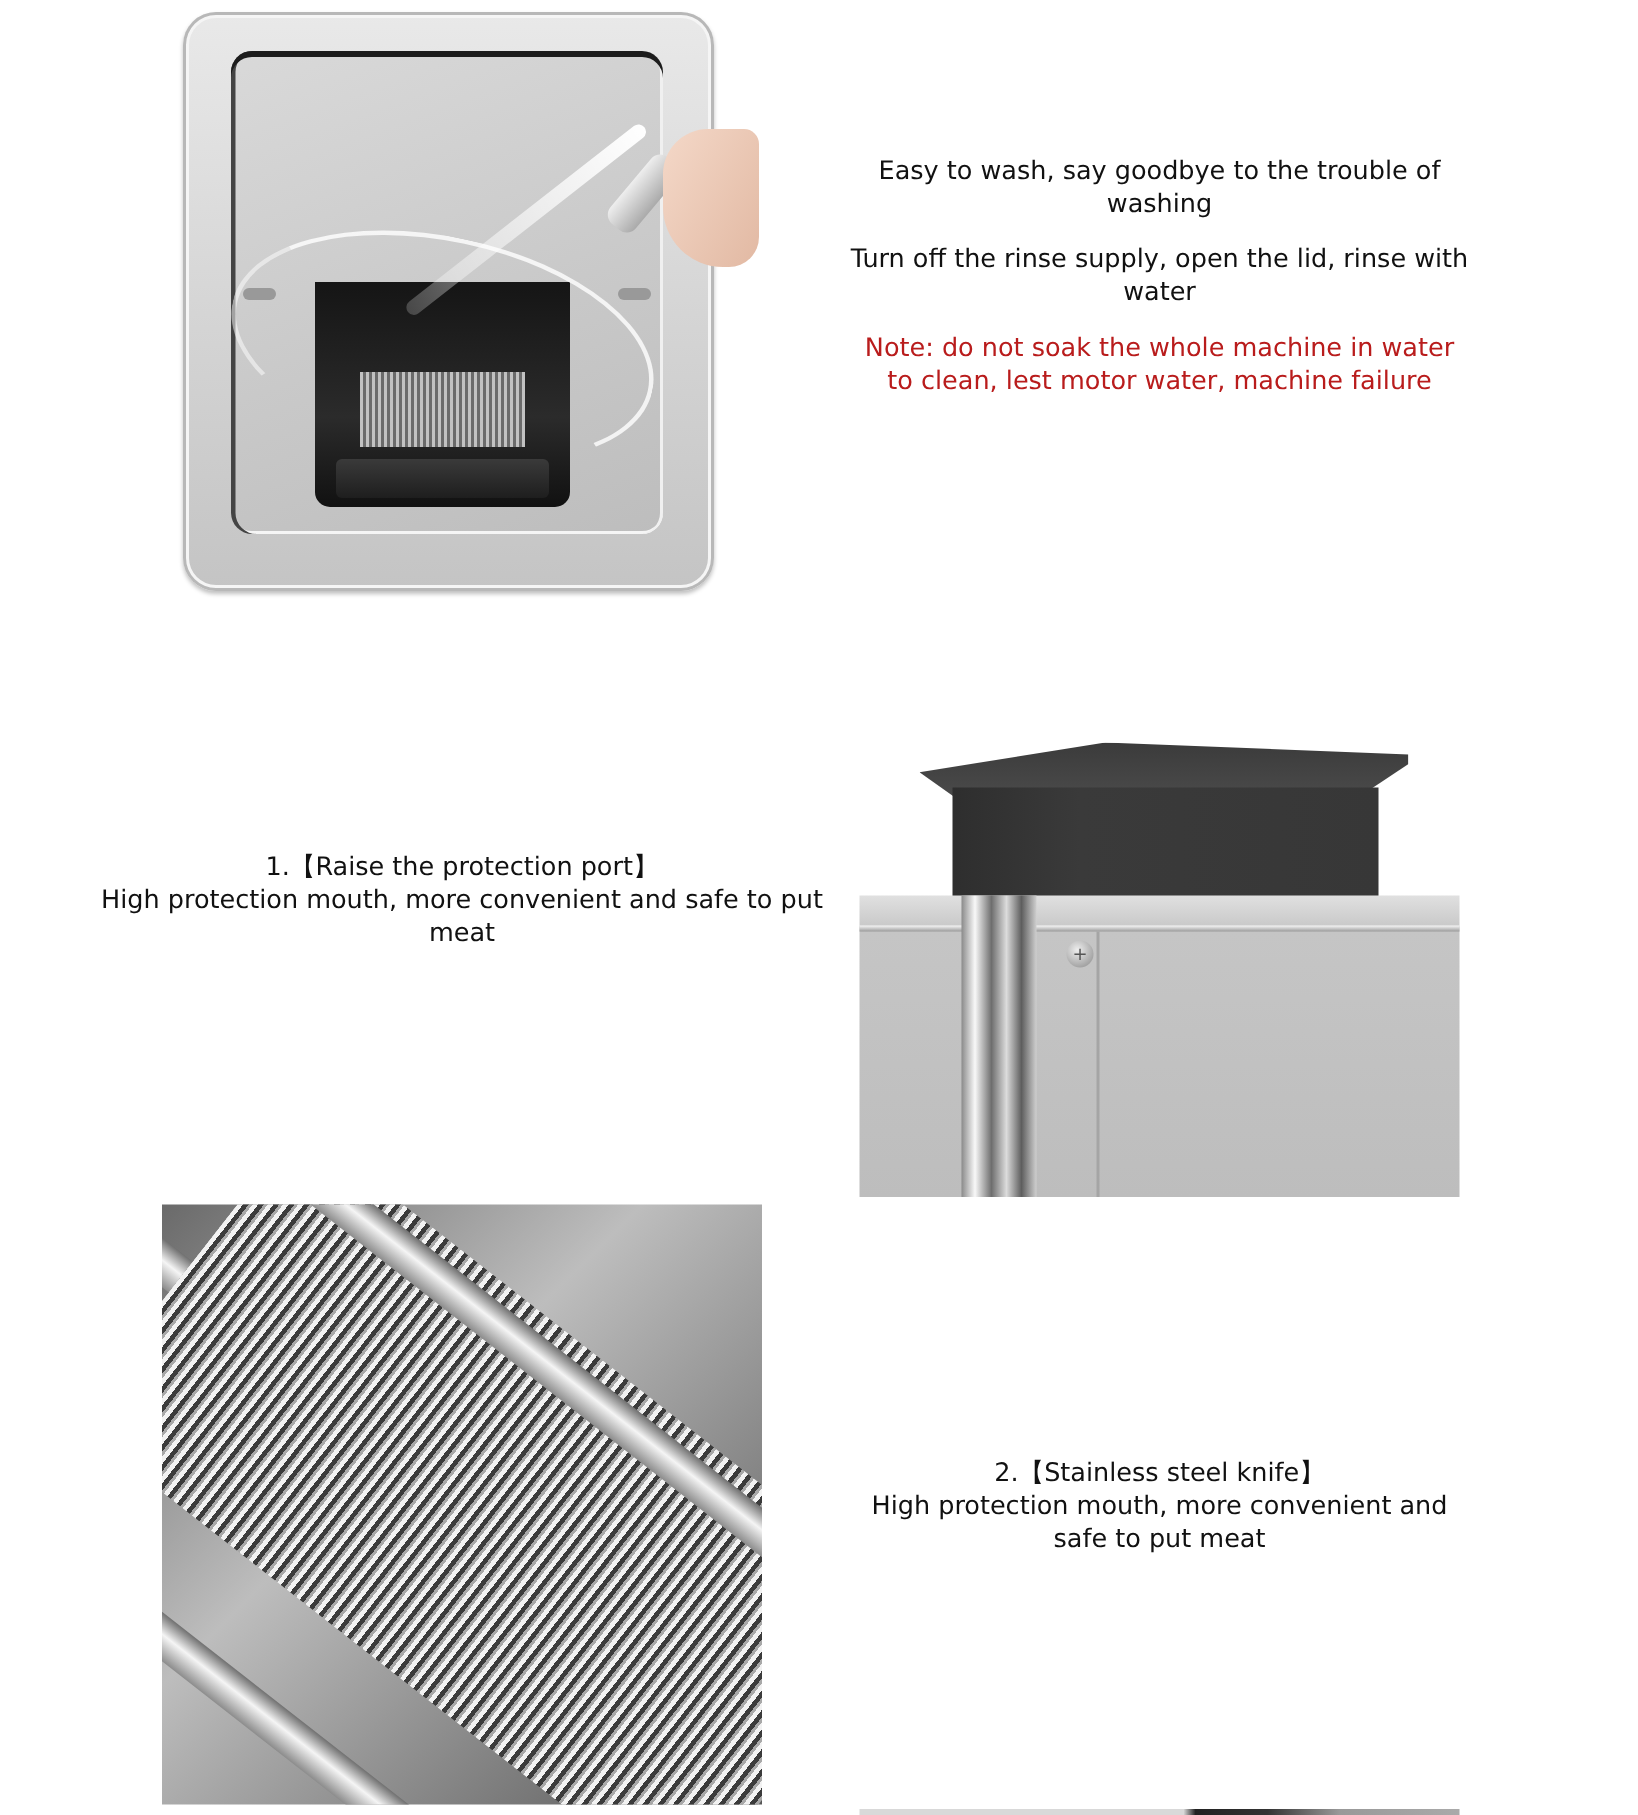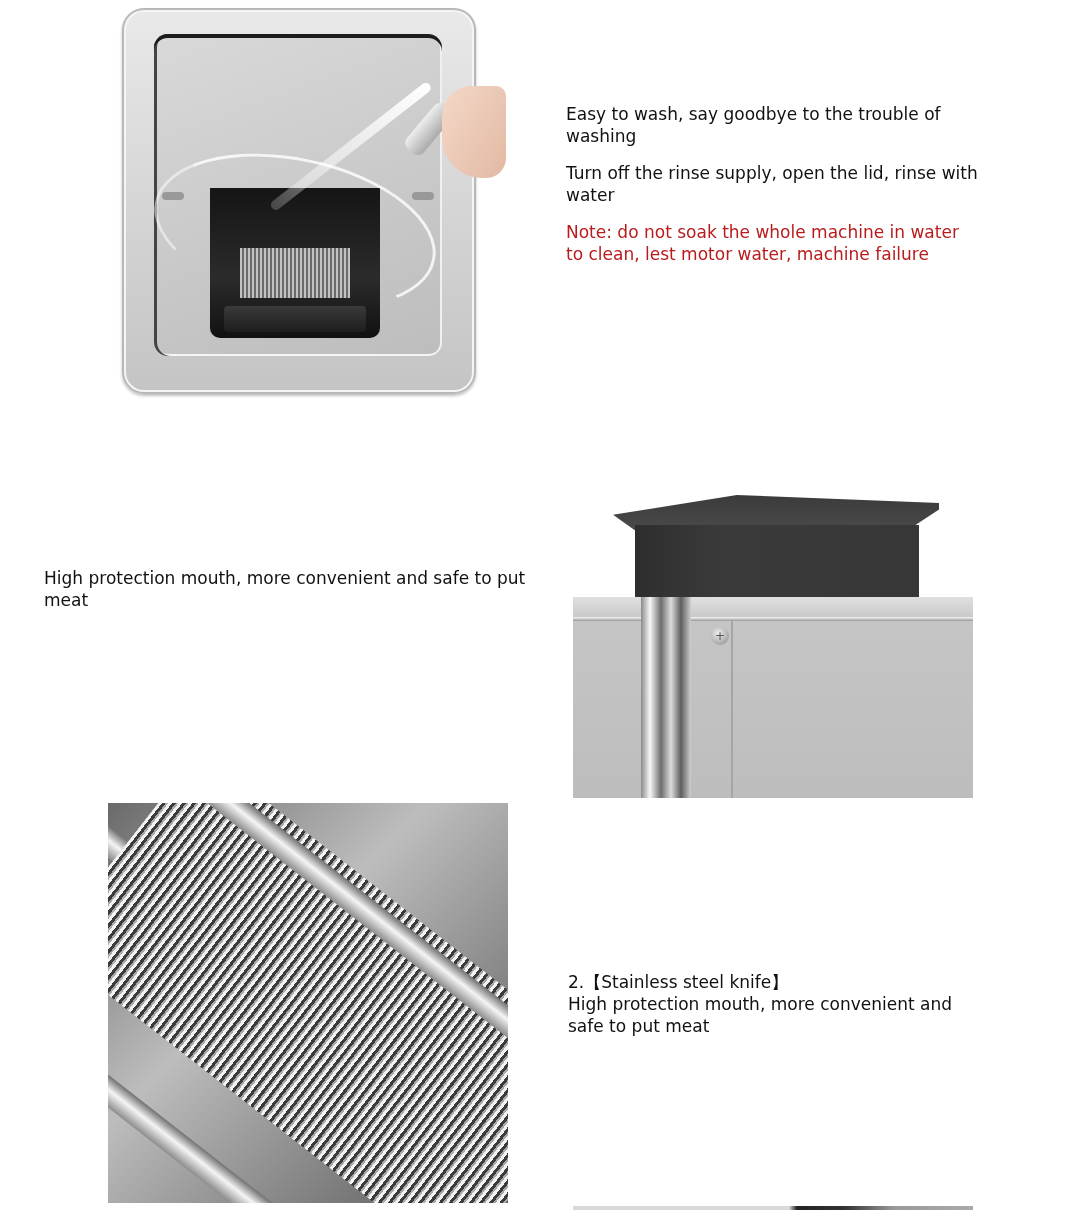--- a/index.html
+++ b/index.html
@@ -2,21 +2,21 @@
 <html><head>
   <meta charset="utf-8">
   <style>
     html, body { margin: 0; padding: 0; background: #ffffff; }
     body {
       width: 1092px; height: 1210px; position: relative; overflow: hidden;
       font-family: "DejaVu Sans", sans-serif; color: #111;
     }
     .block { position: absolute; }
     .text-block {
-      text-align: left; font-size: 17px; line-height: 22px;
+      text-align: center; font-size: 17px; line-height: 22px;
     }
     .text-block p { margin: 0 0 15px 0; }
     .red { color: #b91c1c; }
 
     
     .img1 { left: 122px; top: 8px; width: 384px; height: 386px; }
     .tray {
       position: absolute; left: 0; top: 0; width: 354px; height: 386px;
       border-radius: 22px;
       background: linear-gradient(180deg, #e9e9e9 0%, #d2d2d2 60%, #c4c4c4 100%);
@@ -137,20 +137,21 @@
   <div class="hand"></div>
 </div>
 
 <div class="block text-block" style="left:566px; top:103px; width:414px;">
   <p>Easy to wash, say goodbye to the trouble of washing</p>
   <p>Turn off the rinse supply, open the lid, rinse with water</p>
   <p class="red">Note: do not soak the whole machine in water to clean, lest motor water, machine failure</p>
 </div>
 
 <div class="block text-block" style="left:44px; top:567px; width:528px;">
+  <div>1.【Raise the protection port】</div>
   <div>High protection mouth, more convenient and safe to put meat</div>
 </div>
 
 <div class="block img2">
   <div class="port-top"></div>
   <div class="port-box"></div>
   <div class="cabinet">
     <div class="cabinet-edge"></div>
     <div class="pillar"></div>
     <div class="screw">+</div>
@@ -158,18 +159,18 @@
   </div>
 </div>
 
 <div class="block img3">
   <div class="rod" style="left:-20px; top:10px;"></div>
   <div class="roller"></div>
   <div class="rod" style="left:-160px; top:150px;"></div>
   <div class="rod" style="left:60px; top:-60px;"></div>
 </div>
 
-<div class="block text-block" style="left:568px; top:971px; width:386px;">
+<div class="block text-block" style="left:580px; top:971px; width:386px;">
   <div>2.【Stainless steel knife】</div>
   <div>High protection mouth, more convenient and safe to put meat</div>
 </div>
 
 <div class="block img4"></div>
 
 </body></html>

